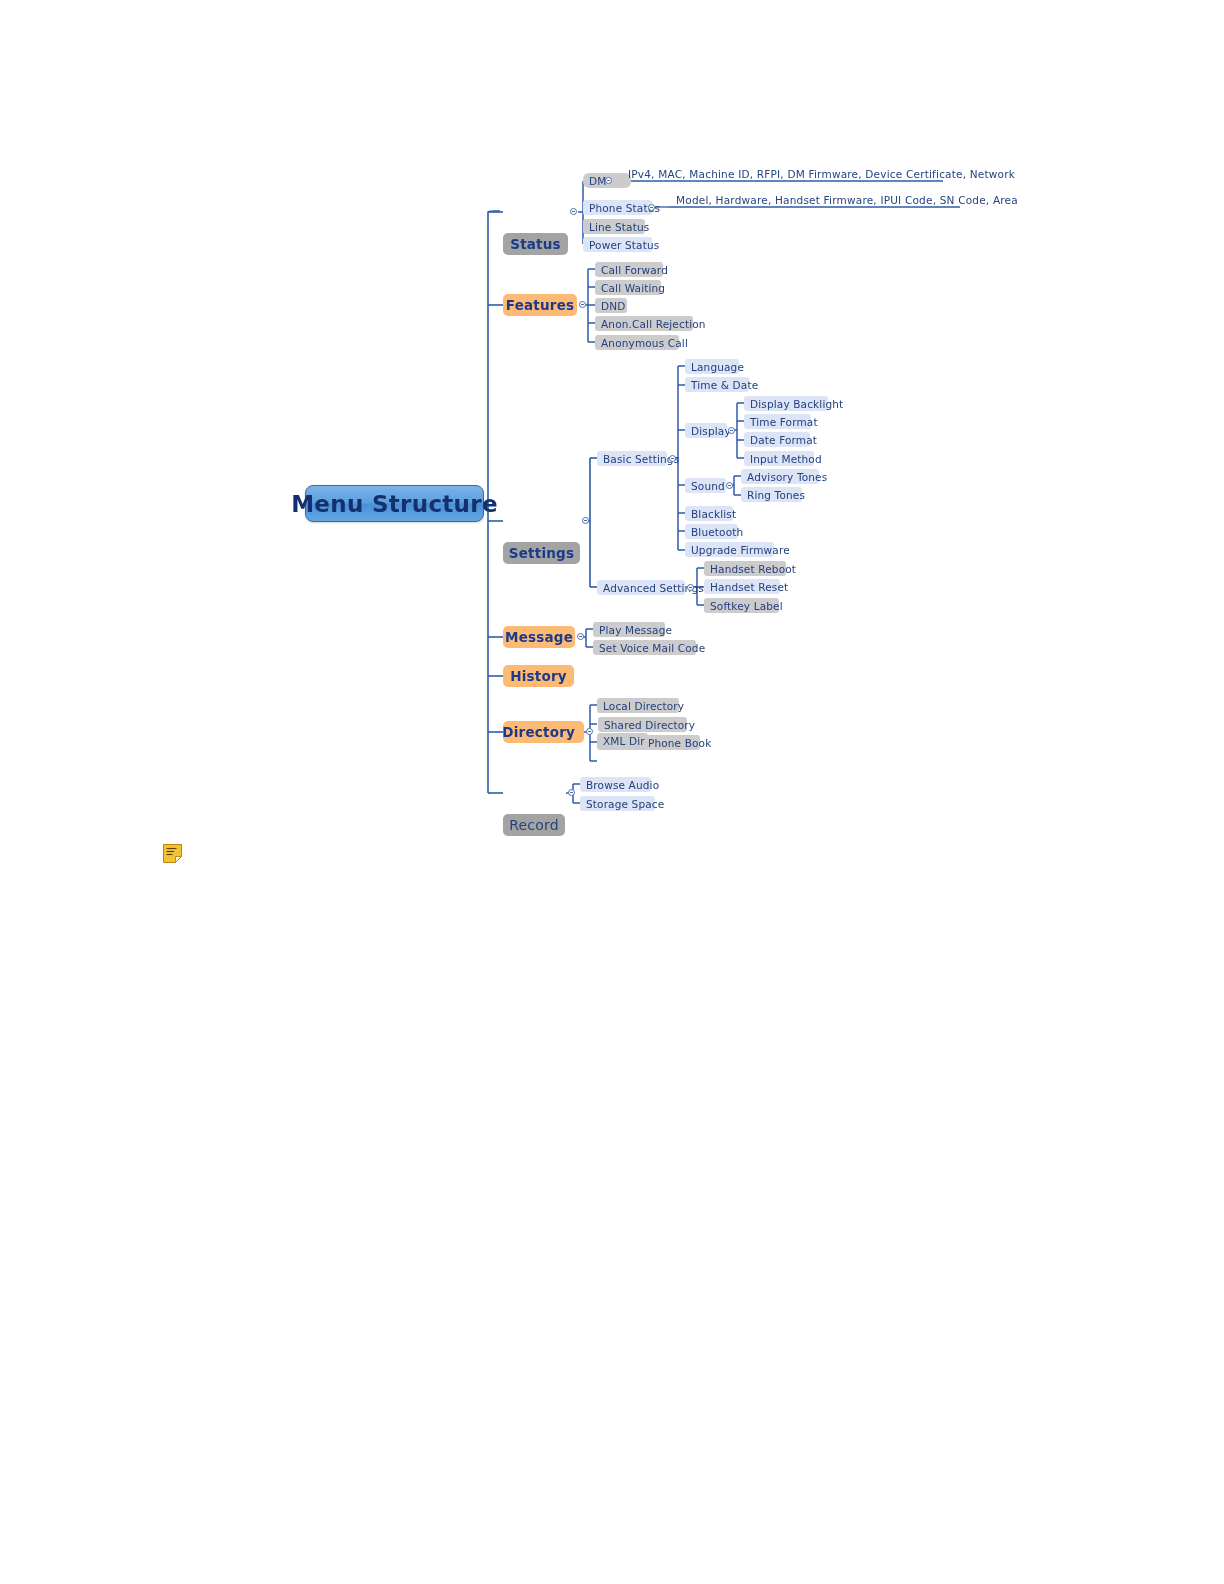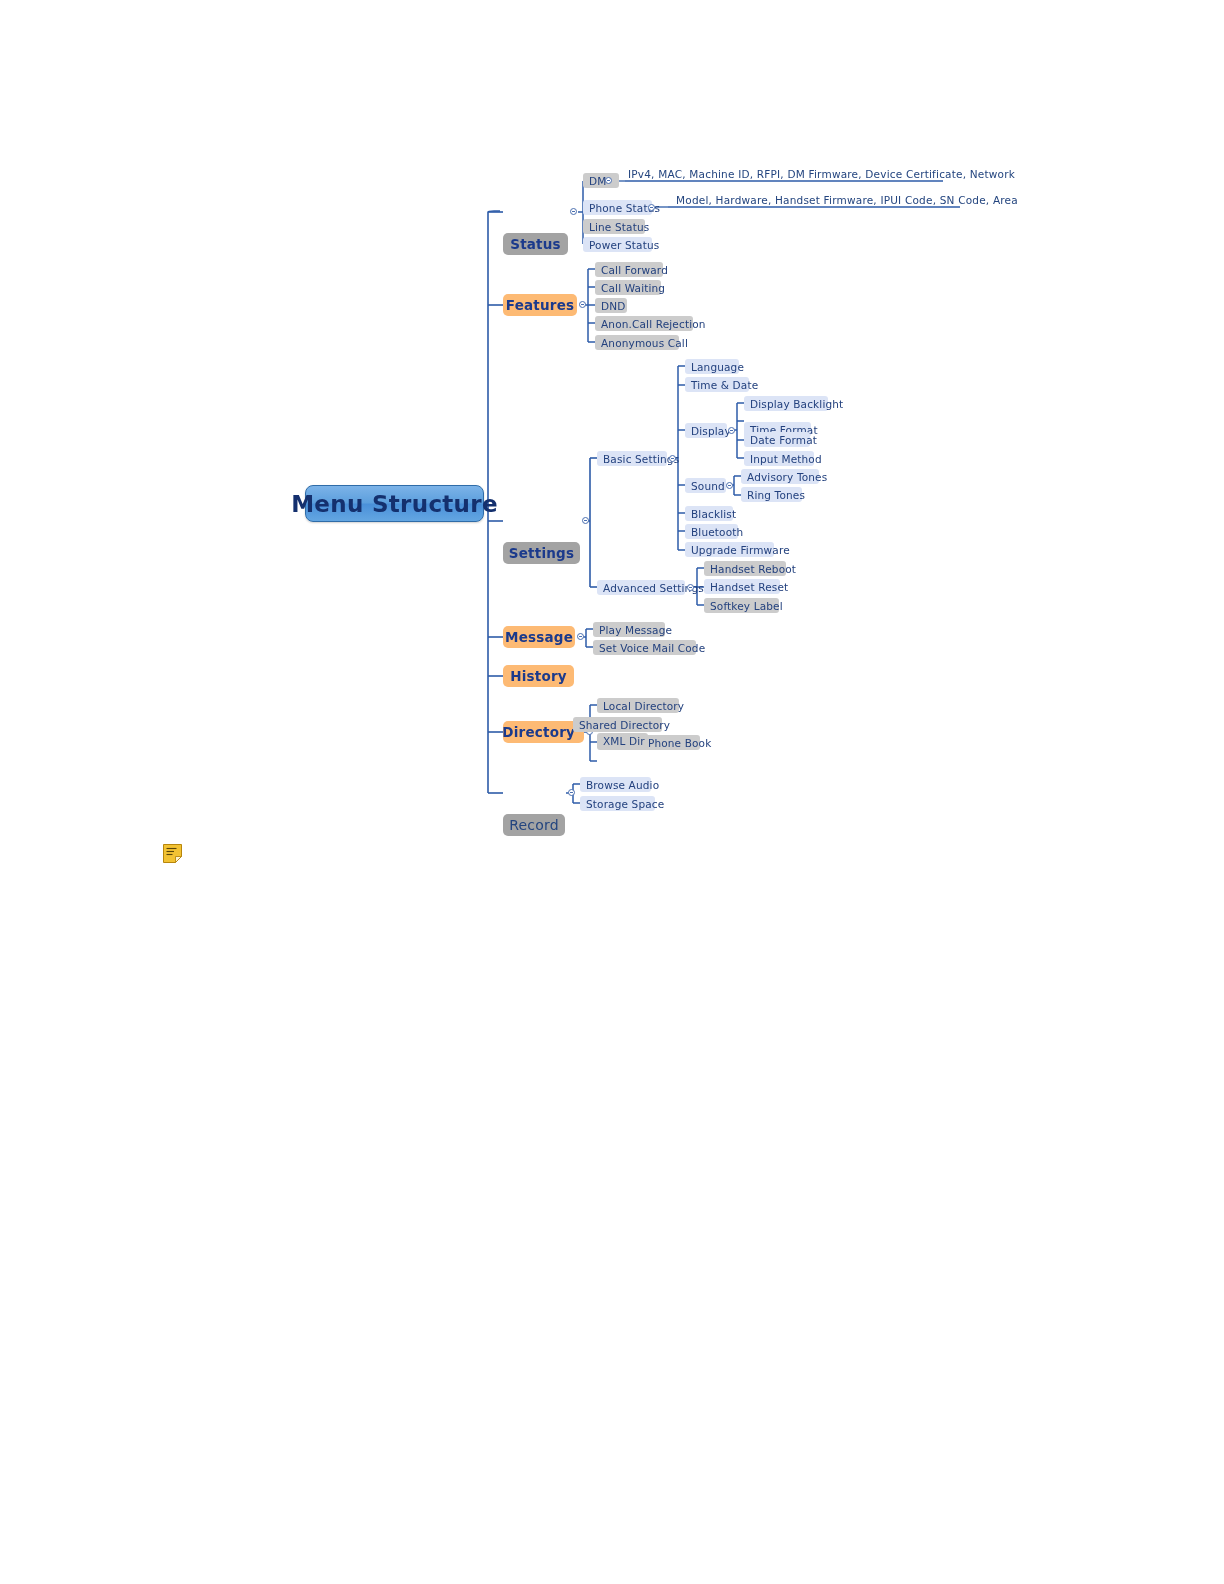--- a/index.html
+++ b/index.html
@@ -242,21 +242,21 @@
 
     <div class="node root" style="left:305px; top:485px; width:179px; height:37px;">
       <span>Menu Structure</span>
     </div>
 
     <div class="node lvl1 bg-blue" style="left:503px; top:201px; width:65px; height:22px;">
       <span>Status</span>
     </div>
     <div class="collapse-dot" style="left:570px; top:208px;"></div>
 
-    <div class="node leaf bg-gray" style="left:583px; top:173px; width:36px; height:15px;">
+    <div class="node leaf bg-gray" style="left:583px; top:173px; width:48px; height:15px;border-radius:6px;">
       <span>DM</span>
     </div>
     <div class="collapse-dot" style="left:605px; top:177px;"></div>
     <div class="node annot" style="left:628px; top:167px; height:13px;">
       <span>IPv4, MAC, Machine ID, RFPI, DM Firmware, Device Certificate, Network</span>
     </div>
 
     <div class="node leaf bg-blue" style="left:583px; top:200px; width:69px; height:15px;">
       <span>Phone Status</span>
     </div>
@@ -311,21 +311,21 @@
     </div>
 
     <div class="node leaf bg-blue" style="left:685px; top:423px; width:42px; height:15px;">
       <span>Display</span>
     </div>
     <div class="collapse-dot" style="left:728px; top:427px;"></div>
 
     <div class="node leaf bg-blue" style="left:744px; top:396px; width:84px; height:15px;">
       <span>Display Backlight</span>
     </div>
-    <div class="node leaf bg-blue" style="left:744px; top:414px; width:67px; height:15px;margin-top:8px;">
+    <div class="node leaf bg-blue" style="left:744px; top:414px; width:67px; height:15px;">
       <span>Time Format</span>
     </div>
     <div class="node leaf bg-blue" style="left:744px; top:432px; width:66px; height:15px;">
       <span>Date Format</span>
     </div>
     <div class="node leaf bg-blue" style="left:744px; top:451px; width:70px; height:15px;">
       <span>Input Method</span>
     </div>
 
     <div class="node leaf bg-blue" style="left:685px; top:478px; width:41px; height:15px;">
@@ -382,21 +382,21 @@
     </div>
 
     <div class="node lvl1 bg-gray" style="left:503px; top:721px; width:81px; height:22px;justify-content:flex-end;">
       <span>Directory</span>
     </div>
     <div class="collapse-dot" style="left:586px; top:728px;"></div>
 
     <div class="node leaf bg-gray" style="left:597px; top:698px; width:82px; height:15px;">
       <span>Local Directory</span>
     </div>
-    <div class="node leaf bg-gray" style="left:573px; top:717px; width:89px; height:15px;">
+    <div class="node leaf bg-gray" style="left:598px; top:717px; width:89px; height:15px;">
       <span>Shared Directory</span>
     </div>
     <div class="node leaf bg-gray" style="left:597px; top:735px; width:103px; height:15px;">
       <span>Remote Phone Book</span>
     </div>
     <div class="node leaf bg-gray" style="left:597px; top:733px; width:51px; height:15px;">
       <span>XML Dir</span>
     </div>
 
     <div class="node lvl1 bg-blue plain" style="left:503px; top:782px; width:62px; height:22px;">

